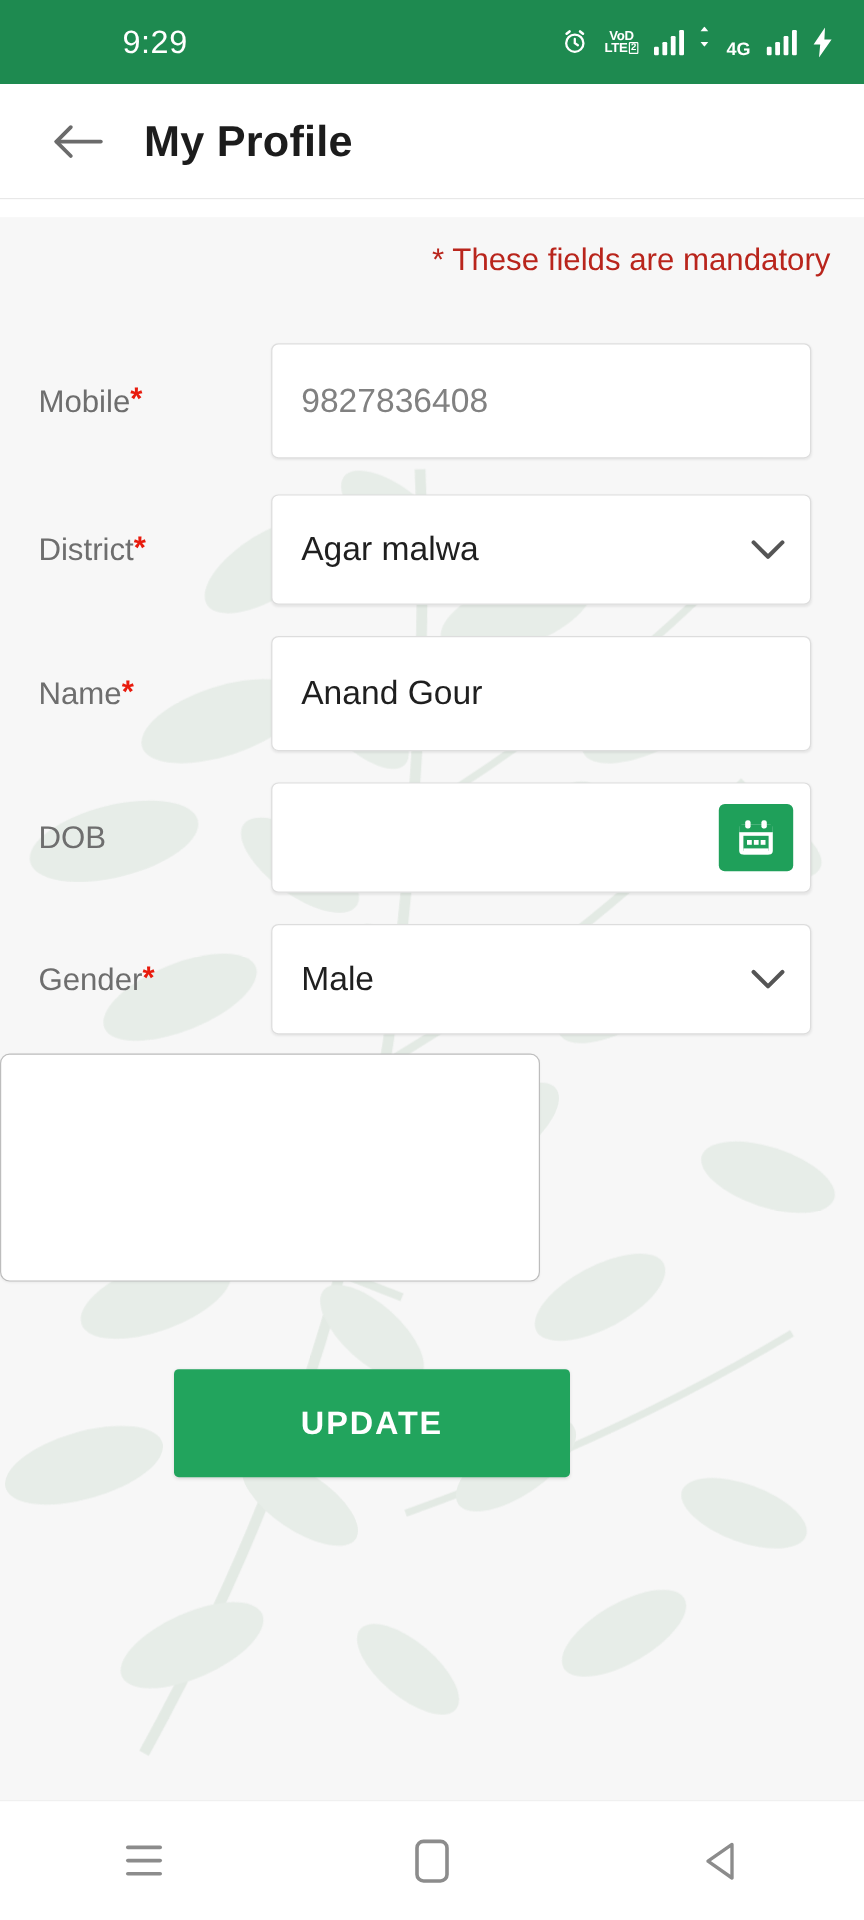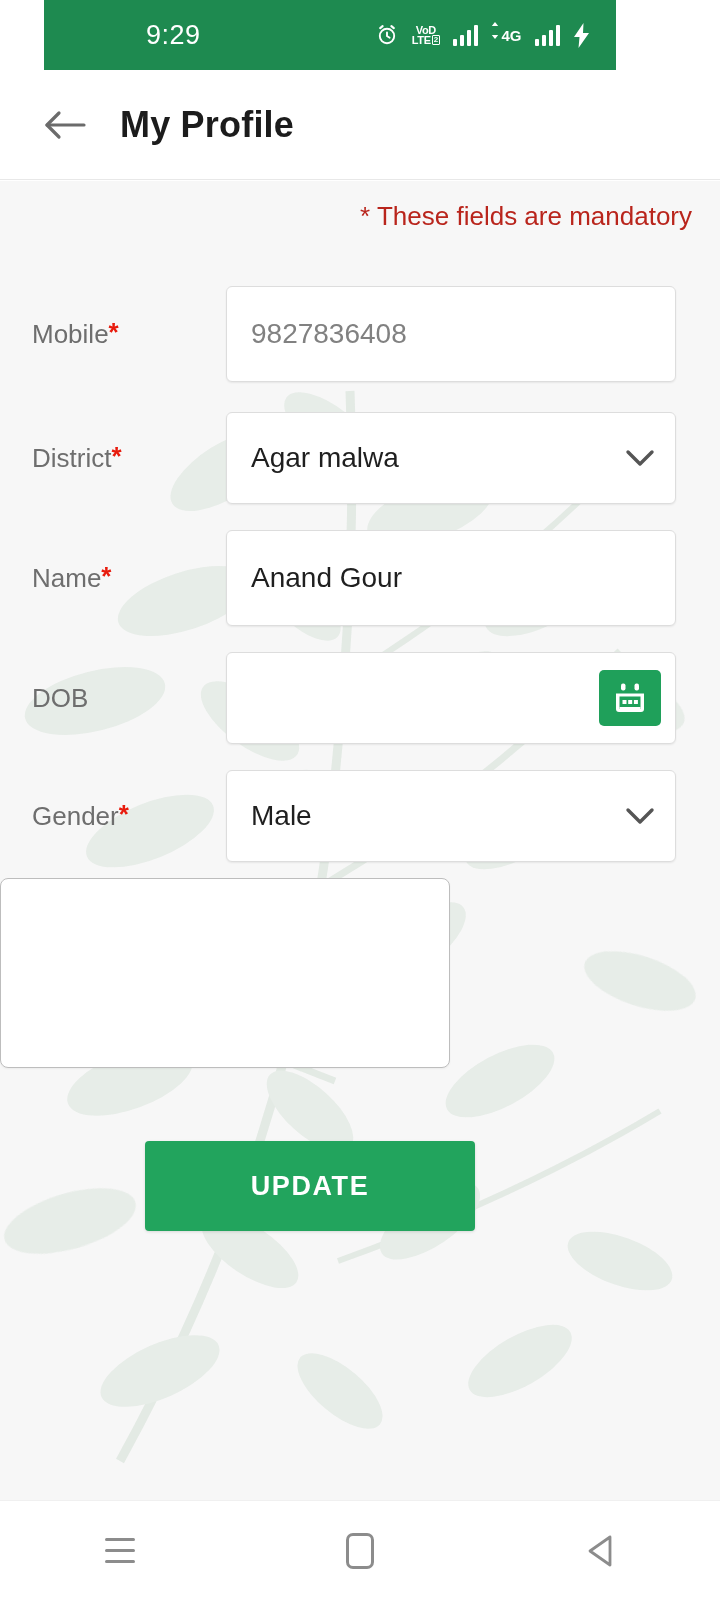--- a/index.html
+++ b/index.html
@@ -11,25 +11,24 @@
   }
   #screen {
     position:relative;
     width:720px; height:1600px;
     background:#ffffff;
   }
 
   
   .status-bar {
     position:absolute; top:0; left:0;
-    width:572px; height:70px;
+    width:720px; height:70px;
     background:#1e8a50;
     display:flex; align-items:center;
     padding:0 26px;
-    margin-left:44px;
   }
   .status-time {
     color:#ffffff; font-size:27px; letter-spacing:0.5px;
     margin-left:76px; font-weight:400;
   }
   .status-icons {
     margin-left:auto;
     display:flex; align-items:center; gap:13px;
   }
   .si { display:flex; align-items:center; justify-content:center; }
@@ -37,28 +36,28 @@
     color:#fff; font-size:11px; line-height:10px; font-weight:bold;
     text-align:center; letter-spacing:-0.3px;
   }
   .volte-glyph .row2 { display:flex; align-items:center; justify-content:center; gap:1px; }
   .volte-box {
     display:inline-block; border:1.5px solid #fff; font-size:8px;
     line-height:8px; padding:0 1px; border-radius:1px;
   }
   .bars { display:flex; align-items:flex-end; gap:2.5px; height:22px; }
   .bars i { display:block; width:4.5px; background:#fff; border-radius:1px; }
-  .fourg-wrap { display:flex; align-items:center; gap:2px; }
+  .fourg-wrap { display:flex; align-items:flex-end; gap:14px; }
   .fourg-lbl { color:#fff; font-size:15px; font-weight:bold; line-height:13px; }
   .arrows { display:flex; flex-direction:column; gap:1px; margin-bottom:9px; }
 
   
   .app-bar {
     position:absolute; top:70px; left:0;
-    width:720px; height:110px;
+    width:720px; height:96px;
     background:#ffffff;
     display:flex; align-items:center;
     border-bottom:1px solid #e8e8e8;
   }
   .back-btn {
     width:74px; margin-left:28px;
     display:flex; align-items:center; justify-content:center;
     cursor:pointer;
   }
   .app-title {

